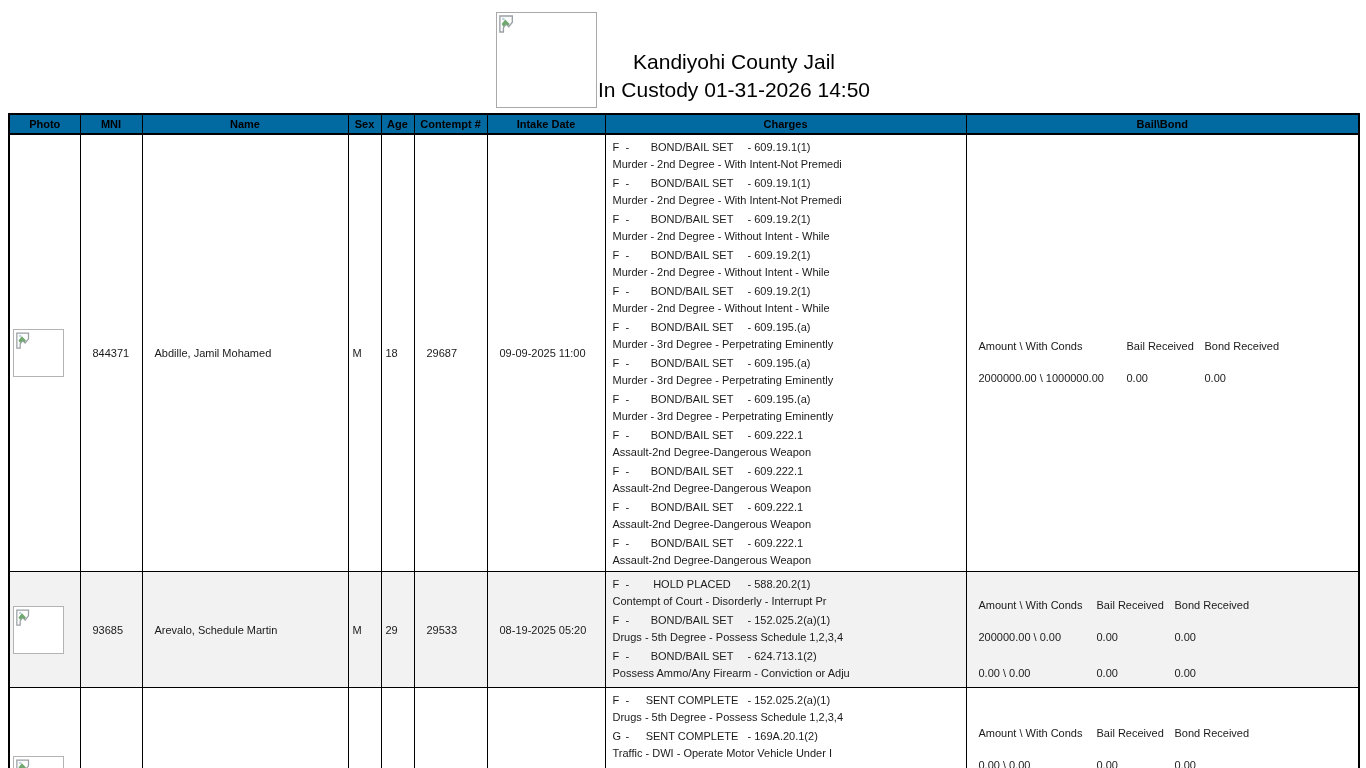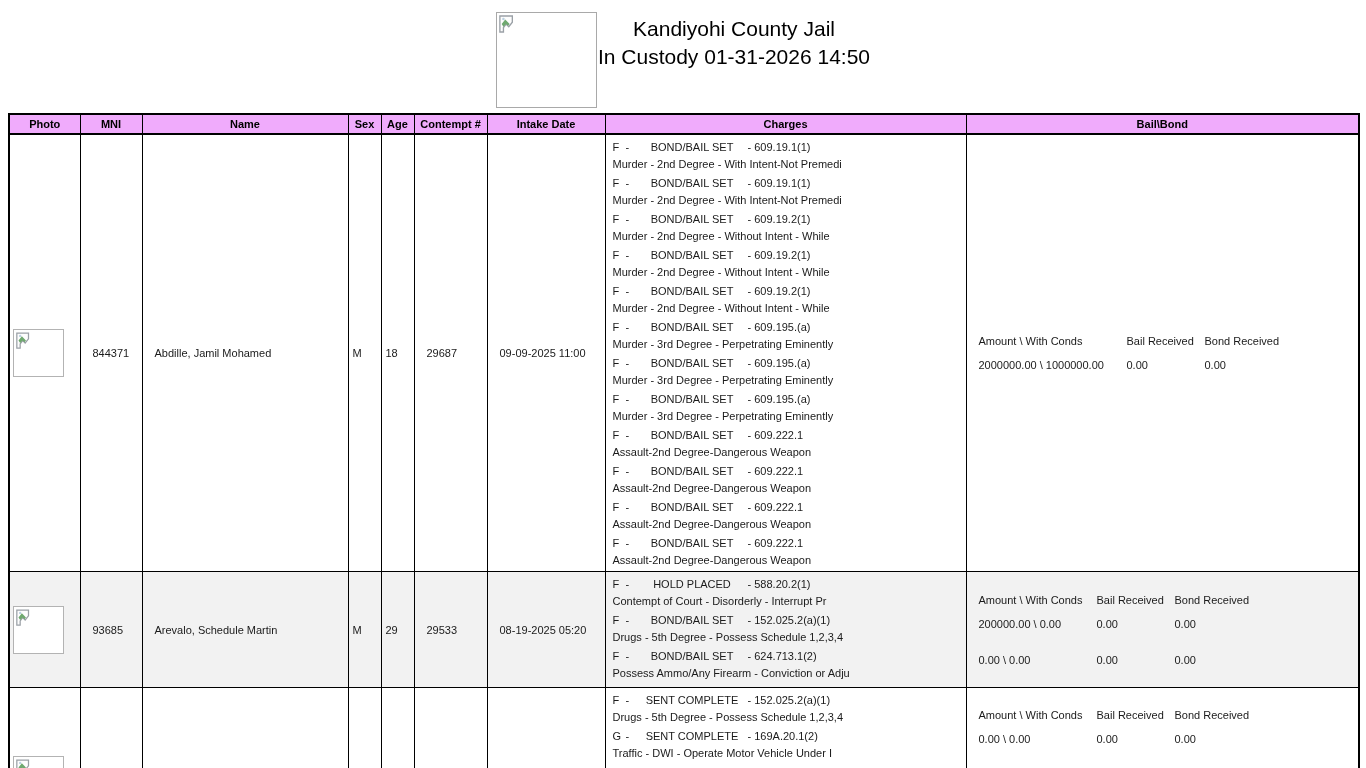--- a/index.html
+++ b/index.html
@@ -10,33 +10,33 @@
   }
 
   
   .report-header { position: relative; width: 1366px; height: 113px; }
   .logo-box {
     position: absolute; left: 496px; top: 12px; width: 101px; height: 96px;
     border: 1px solid #a9a9a9; background: #fff;
   }
   .logo-box svg, .photo-box svg { position: absolute; left: 2px; top: 2px; }
   .report-title {
-    position: absolute; left: 558px; top: 15px; width: 352px;
+    position: absolute; left: 558px; top: 48px; width: 352px;
     text-align: center; font-size: 21px; line-height: 28px; color: #000;
   }
 
   
   table.roster {
     position: absolute; left: 8px; top: 113px; width: 1350px;
     border-collapse: collapse; table-layout: fixed;
     border: 2px solid #000;
   }
   .roster th, .roster td { border: 1px solid #000; }
   .roster th {
-    height: 20px; background: #f0abfc; font-size: 11px; font-weight: bold;
+    height: 20px; background: #0369a1; font-size: 11px; font-weight: bold;
     text-align: center; color: #000; border-bottom: 2px solid #000;
   }
   .roster td { vertical-align: middle; font-size: 11px; }
 
   col.w-photo  { width: 71px; }
   col.w-mni    { width: 62px; }
   col.w-name   { width: 206px; }
   col.w-sex    { width: 33px; }
   col.w-age    { width: 33px; }
   col.w-book   { width: 73px; }
@@ -60,21 +60,21 @@
   td.c-charges { vertical-align: top; padding: 4px 6px 0 7px; }
   .charge { margin-bottom: 2px; }
   .charge-top, .charge-desc { line-height: 17px; white-space: nowrap; }
   .chg-lvl    { display: inline-block; width: 13px; }
   .chg-sep    { display: inline-block; width: 11px; }
   .chg-status { display: inline-block; width: 111px; text-align: center; }
 
   
   td.c-bail { vertical-align: middle; padding-left: 12px; }
   tr.row-3 td.c-bail { vertical-align: top; padding-top: 20px; }
-  .bail-row { display: flex; line-height: 14px; white-space: nowrap; }
+  .bail-row { display: flex; line-height: 14px; white-space: nowrap; margin-top: 18px; }
   .bail-head { margin-bottom: 10px; }
   .bail-line + .bail-line { margin-top: 22px; }
   .b-amount { width: 118px; }
   tr.row-1 .b-amount { width: 148px; }
   .b-bail { width: 78px; }
   .b-bond { }
 </style>
 </head>
 <body>
 

